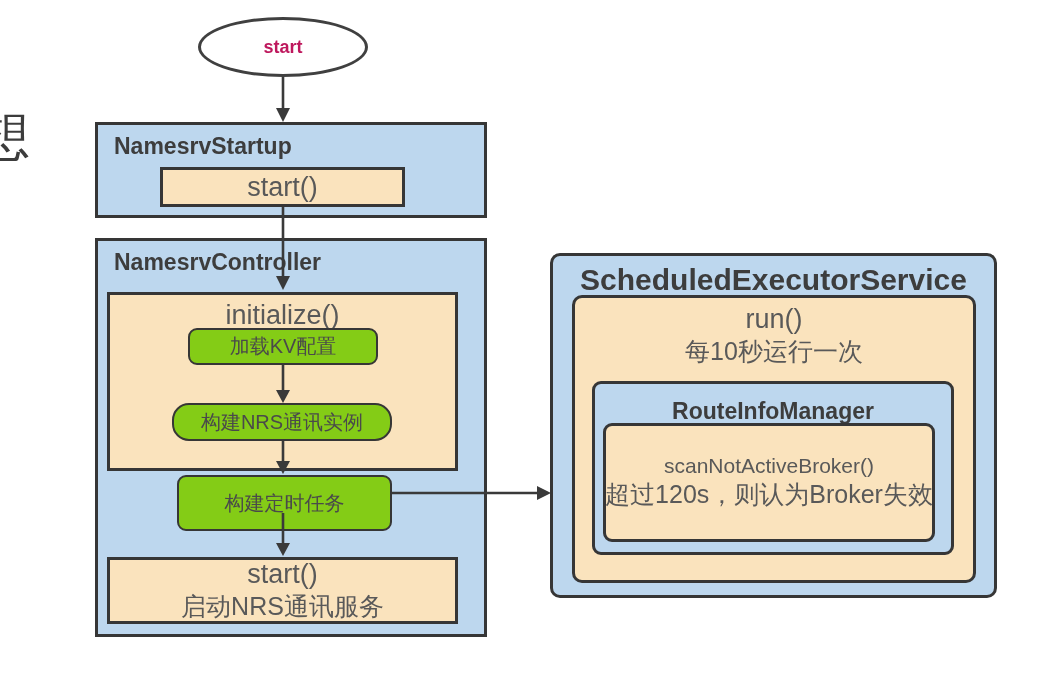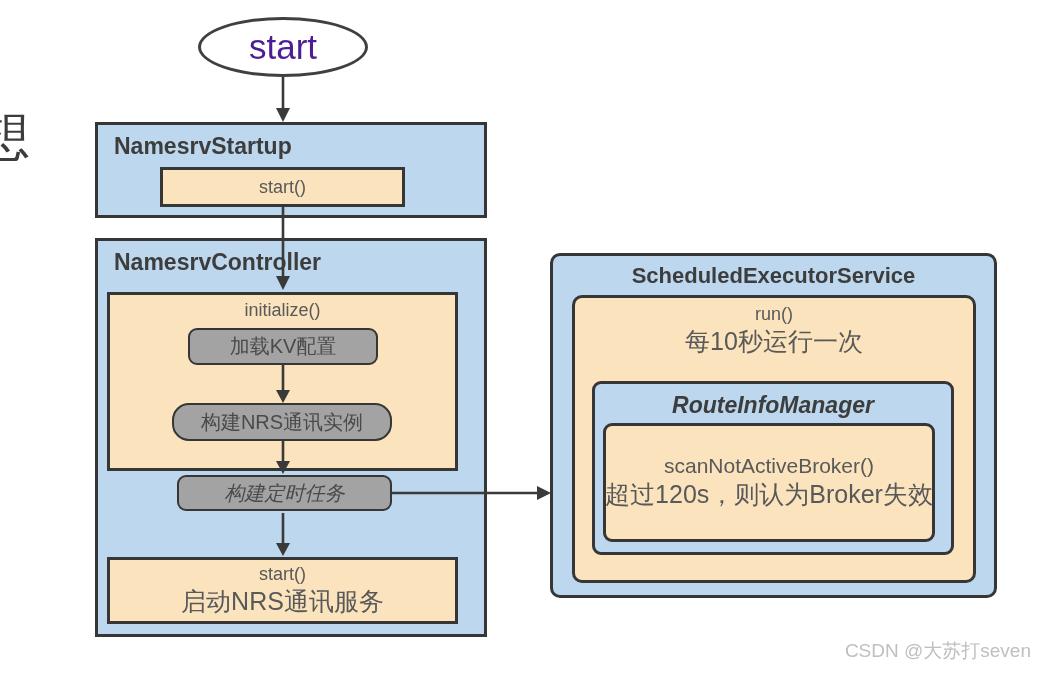--- a/index.html
+++ b/index.html
@@ -13,44 +13,44 @@
     color: #3c3c3c;
   }
   .abs { position: absolute; box-sizing: border-box; }
 
   
   .ellipse {
     border: 3px solid #404040;
     border-radius: 50%;
     background: #ffffff;
     display: flex; align-items: center; justify-content: center;
-    font-weight: normal; font-size: 35px; color: #4c1d95;
+    font-weight: bold; font-size: 18px; color: #be185d;
   }
   .container-box {
     background: #BDD7EE;
     border: 3px solid #363636;
   }
   .container-box.rounded { border-radius: 10px; }
   .box-title {
     position: absolute; top: 8px; left: 16px;
     font-weight: bold; font-size: 23px; color: #3d3d3d;
     white-space: nowrap;
   }
   .box-title.centered { left: 0; right: 0; text-align: center; }
   .method-box {
     background: #FAE3BD;
     border: 3px solid #363636;
   }
   .method-box.rounded { border-radius: 10px; }
   .method-label {
-    font-size: 18px; color: #595959; text-align: center;
+    font-size: 27px; color: #595959; text-align: center;
     white-space: nowrap;
   }
   .step-box {
-    background: #a3a3a3;
+    background: #84cc16;
     border: 2.5px solid #363636;
     border-radius: 9px;
     display: flex; align-items: center; justify-content: center;
     font-size: 20px; color: #4a4a4a;
     white-space: nowrap;
   }
   .two-line { display: flex; flex-direction: column; align-items: center; justify-content: center; }
   .sub-label { font-size: 25px; color: #595959; white-space: nowrap; }
 
   #left-partial-char {
@@ -96,40 +96,40 @@
   <div class="abs method-box" style="left:107px; top:292px; width:351px; height:179px;">
     <div class="method-label" style="margin-top:5px;">initialize()</div>
   </div>
 
   <div class="abs step-box" style="left:188px; top:328px; width:190px; height:37px;">
     <span>加载KV配置</span>
   </div>
   <div class="abs step-box" style="left:172px; top:403px; width:220px; height:38px;border-radius:17px;">
     <span>构建NRS通讯实例</span>
   </div>
-  <div class="abs step-box" style="left:177px; top:475px; width:215px; height:36px;font-style:italic;">
+  <div class="abs step-box" style="left:177px; top:475px; width:215px; height:56px;">
     <span>构建定时任务</span>
   </div>
 
   <div class="abs method-box two-line" style="left:107px; top:557px; width:351px; height:67px;">
     <div class="method-label">start()</div>
     <div class="sub-label">启动NRS通讯服务</div>
   </div>
 
   <div class="abs container-box rounded" style="left:550px; top:253px; width:447px; height:345px;">
-    <div class="box-title centered" style="top:7px; font-size:22px;">ScheduledExecutorService</div>
+    <div class="box-title centered" style="top:7px; font-size:30px;">ScheduledExecutorService</div>
   </div>
 
   <div class="abs method-box rounded" style="left:572px; top:295px; width:404px; height:288px;">
     <div class="method-label" style="margin-top:6px;">run()</div>
     <div class="sub-label" style="text-align:center;">每10秒运行一次</div>
   </div>
 
   <div class="abs container-box rounded" style="left:592px; top:381px; width:362px; height:174px; border-radius:9px;">
-    <div class="box-title centered" style="top:8px;font-style:italic;">RouteInfoManager</div>
+    <div class="box-title centered" style="top:14px;">RouteInfoManager</div>
   </div>
 
   <div class="abs method-box rounded two-line" style="left:603px; top:423px; width:332px; height:119px; border-radius:9px;">
     <div class="method-label" style="font-size:21px;">scanNotActiveBroker()</div>
     <div class="sub-label">超过120s，则认为Broker失效</div>
   </div>
 
   <svg id="arrow-layer" xmlns="http://www.w3.org/2000/svg">
     <g>
       <line x1="283" y1="77" x2="283" y2="108"></line>
@@ -150,15 +150,14 @@
     <g>
       <line x1="283" y1="513" x2="283" y2="543"></line>
       <polygon points="276,543 290,543 283,556"></polygon>
     </g>
     <g>
       <line x1="392" y1="493" x2="537" y2="493"></line>
       <polygon points="537,486 537,500 551,493"></polygon>
     </g>
   </svg>
 
-  <div id="watermark" class="abs">CSDN @大苏打seven</div>
 
 </div>
 
 </body></html>

